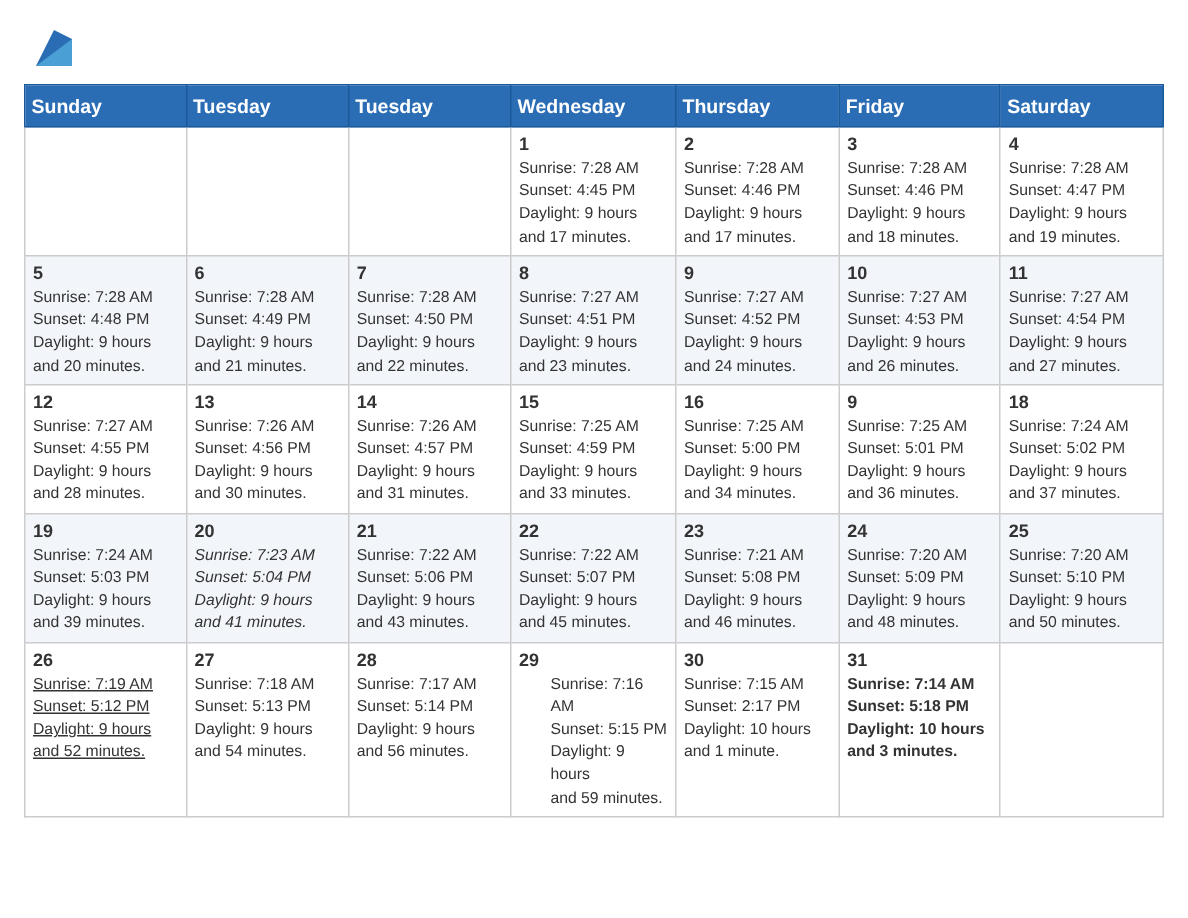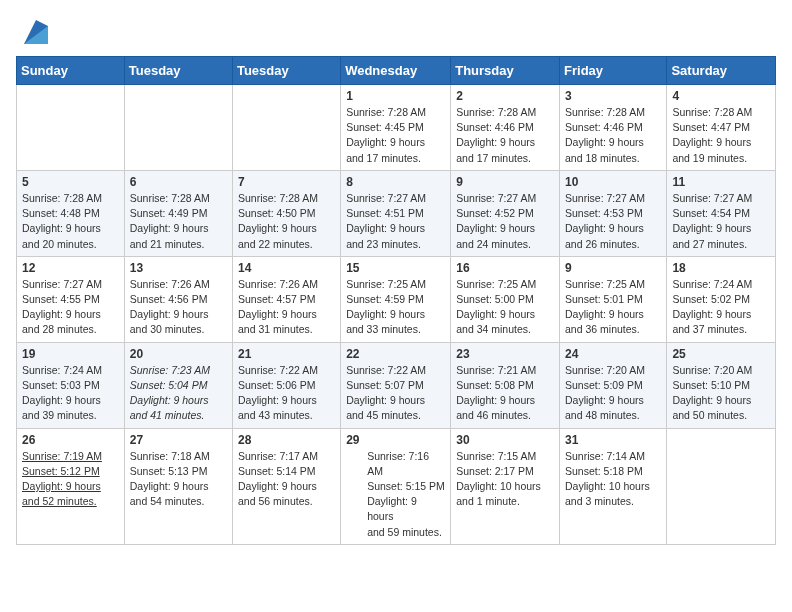--- a/index.html
+++ b/index.html
@@ -343,21 +343,21 @@
         </td>
         <td>
           <span class="day-num">30</span>
           <div class="day-info" style="white-space: pre-line;">Sunrise: 7:15 AM
 Sunset: 2:17 PM
 Daylight: 10 hours
 and 1 minute.</div>
         </td>
         <td>
           <span class="day-num">31</span>
-          <div class="day-info" style="white-space: pre-line;">Sunrise: 7:14 AM
+          <div class="day-info" style="white-space: pre-line; font-weight: bold;">Sunrise: 7:14 AM
 Sunset: 5:18 PM
 Daylight: 10 hours
 and 3 minutes.</div>
         </td>
         <td class="empty-cell"></td>
       </tr>
     </tbody>
 </table>
 
 </body></html>

